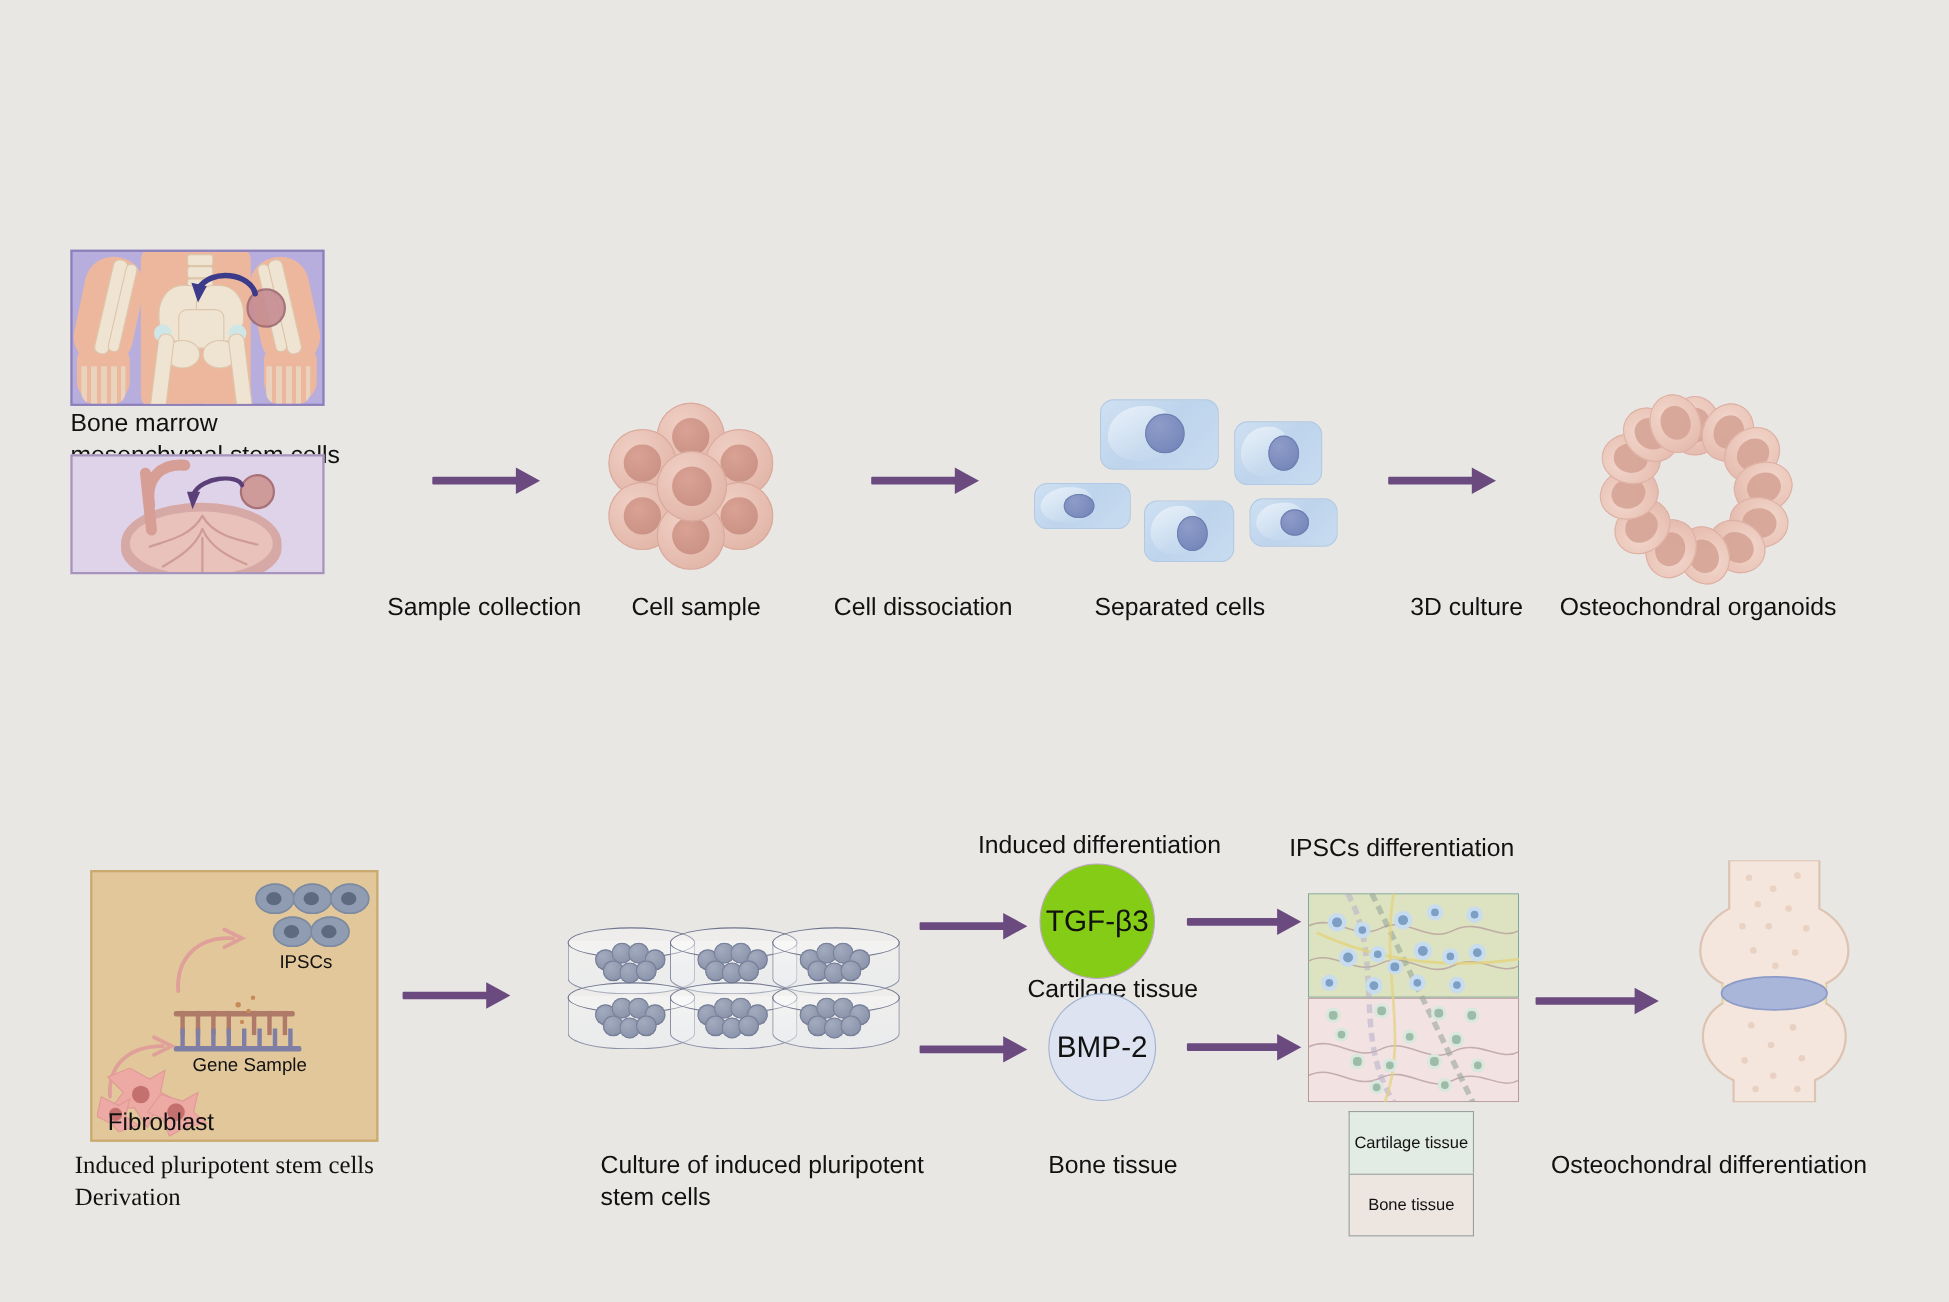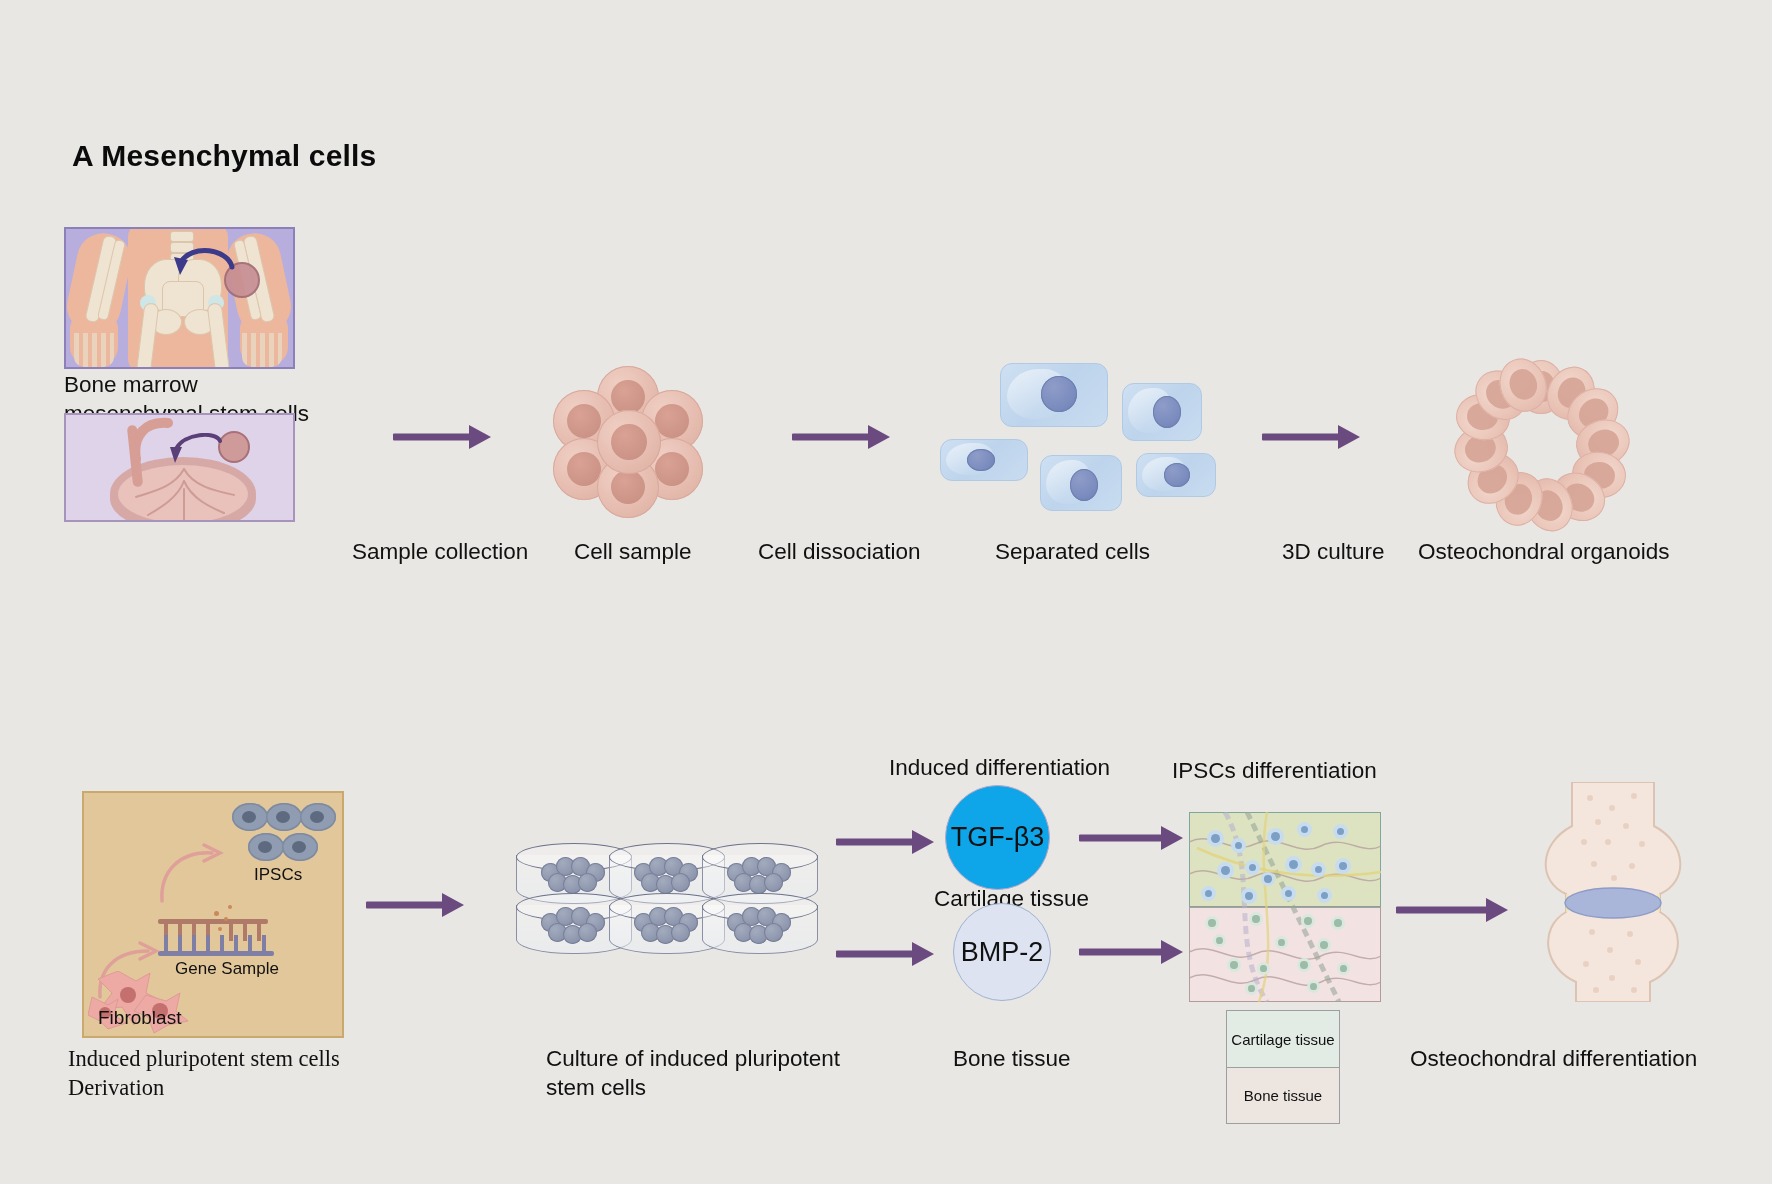--- a/index.html
+++ b/index.html
@@ -103,21 +103,21 @@
     background:radial-gradient(circle at 36% 32%, #a3abbe 0%, #8d96ad 65%, #7d869e 100%);
     box-shadow:inset 0 0 0 1px #767f98;
   }
 
   
   .gf{
     position:absolute;border-radius:50%;
     display:flex;align-items:center;justify-content:center;
     font-size:27px;color:#111;white-space:nowrap;
   }
-  .gf-tgf{background:#0ea5e9;border:1.5px solid #bfa6c8;}
+  .gf-tgf{background:#84cc16;border:1.5px solid #bfa6c8;}
   .gf-bmp{background:#dde3f0;border:1.5px solid #9fb2d2;}
 
   
   .tissue{position:absolute;overflow:hidden;}
   .t-cart{
     position:absolute;left:0;top:0;width:100%;height:50%;
     background:#dde3c0;border:1.5px solid #7fa89a;box-sizing:border-box;
   }
   .t-bone{
     position:absolute;left:0;top:50%;width:100%;height:50%;
@@ -140,21 +140,20 @@
   .legend .row.bone{background:#ece5e0;}
 
   
   .joint-wrap{position:absolute;}
 </style>
 </head>
 <body>
 
 <div class="stage">
 
-  <div class="abs panel-title" style="left:72px;top:139px;">A Mesenchymal cells</div>
 
   <div class="imgbox bm-frame" style="left:64px;top:227px;width:227px;height:138px;">
 
     <div class="abs skin" style="left:62px;top:-6px;width:100px;height:150px;border-radius:14px;"></div>
     <div class="abs skin" style="left:72px;top:96px;width:36px;height:60px;border-radius:0 0 14px 14px;transform:rotate(4deg);"></div>
     <div class="abs skin" style="left:118px;top:96px;width:36px;height:60px;border-radius:0 0 14px 14px;transform:rotate(-4deg);"></div>
 
     <div class="abs skin" style="left:6px;top:4px;width:54px;height:100px;border-radius:26px;transform:rotate(12deg);"></div>
     <div class="abs skin" style="left:166px;top:4px;width:54px;height:100px;border-radius:26px;transform:rotate(-12deg);"></div>
 
@@ -338,21 +337,21 @@
     <svg class="abs" style="left:4px;top:178px;" width="116" height="64" viewBox="0 0 116 64">
       <g fill="#eda9a4" stroke="#e09a96" stroke-width="1">
         <path d="M30 0 L48 10 L62 2 L58 22 L74 30 L54 36 L46 54 L34 36 L12 38 L24 22 L10 8 Z"></path>
         <path d="M4 26 L20 34 L30 28 L26 44 L38 52 L20 58 L12 50 L0 44 Z"></path>
         <path d="M58 24 L78 30 L92 22 L88 40 L100 50 L80 54 L66 62 L60 46 L46 40 Z"></path>
       </g>
       <circle cx="40" cy="24" r="8" fill="#c4706e"></circle>
       <circle cx="17" cy="42" r="6" fill="#c4706e"></circle>
       <circle cx="72" cy="40" r="8" fill="#c4706e"></circle>
     </svg>
-    <div class="abs" style="left:14px;top:214px;font-size:19px;">Fibroblast</div>
+    <div class="abs" style="left:14px;top:214px;font-size:22px;">Fibroblast</div>
   </div>
   <div class="abs caption" style="left:68px;top:1044px;width:400px;font-family:Liberation Serif, serif;">Induced pluripotent stem cells
 Derivation</div>
 
   <div class="arrow" style="left:366px;top:893px;width:100px;">
     <div class="shaft" style="width:78px;"></div>
       <div class="head" style="left:76px;"></div>
   </div>
 
   <div class="abs" style="left:516px;top:843px;width:300px;height:120px;">

